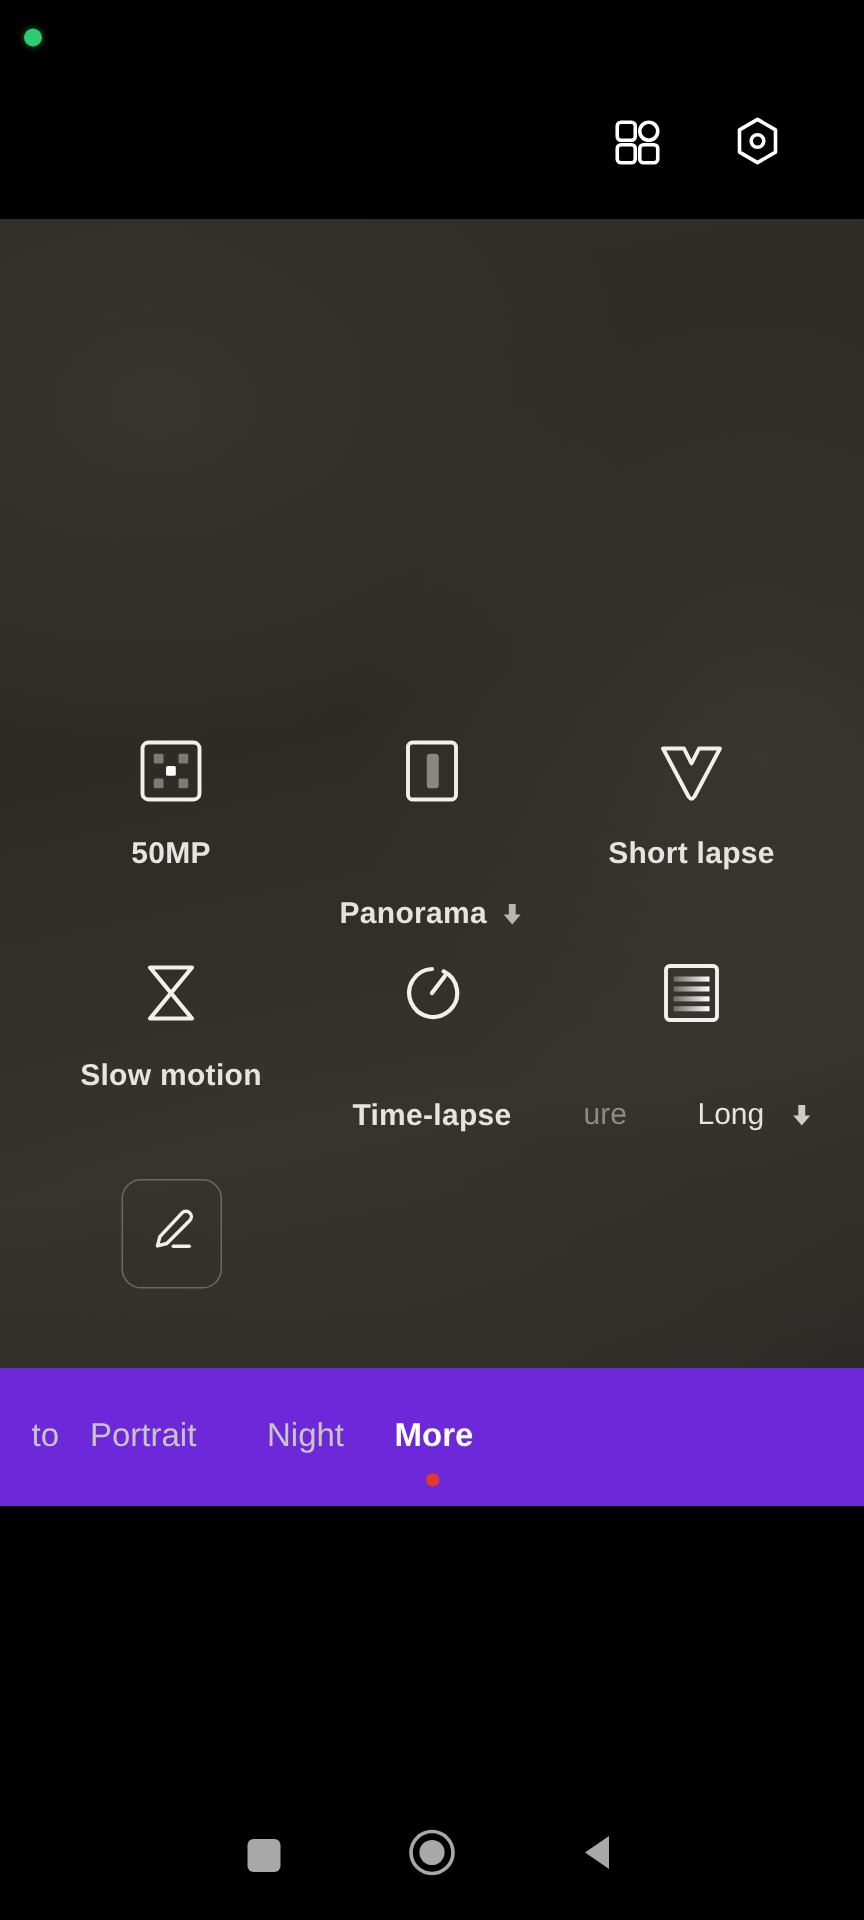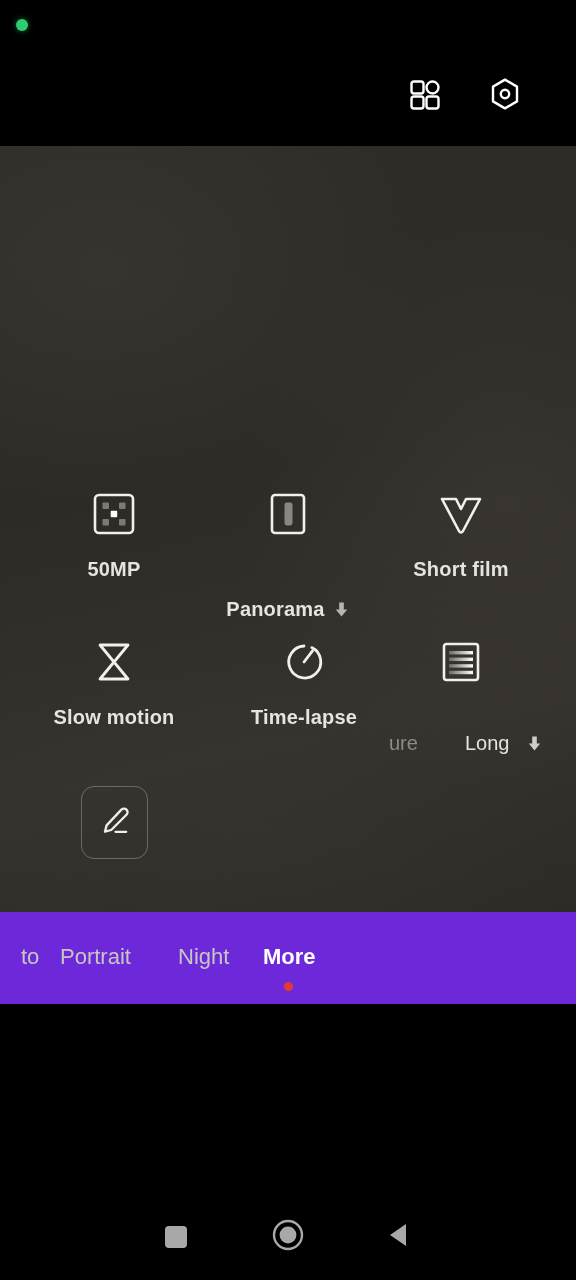--- a/index.html
+++ b/index.html
@@ -82,21 +82,21 @@
     white-space:nowrap;
     font-weight:bold;
   }
   .dl-arrow { display:flex; align-items:center; }
 
   
   #cell-50mp        { left:26px;  top:342px; }
   #cell-panorama    { left:200px; top:342px;gap:40px; }
   #cell-shortfilm   { left:373px; top:342px; }
   #cell-slowmotion  { left:26px;  top:490px; }
-  #cell-timelapse   { left:216px; top:490px; }
+  #cell-timelapse   { left:200px; top:490px;gap:27px; }
   #cell-longexposure{ left:373px; top:490px; }
 
   
   #longexp-label-row { justify-content:center;margin-top:44px; }
   #longexp-ghost {
     position:absolute;
     left:16px; top:0;
     font-size:20px;
     color:#8e8a86;
     white-space:nowrap;
@@ -241,21 +241,21 @@
         </div>
       </div>
 
       <div class="mode-cell" id="cell-shortfilm">
         <div class="mode-icon">
           <svg width="50" height="46" viewBox="0 0 50 46" fill="none">
             <path d="M6 8 H20 L25 18 L30 8 H44 L27 40 Q25 43 23 40 Z" stroke="#f2efec" stroke-width="2.6" stroke-linejoin="round"></path>
           </svg>
         </div>
         <div class="mode-label-row">
-          <span class="mode-label">Short film</span>
+          <span class="mode-label">Short lapse</span>
         </div>
       </div>
 
       <div class="mode-cell" id="cell-slowmotion">
         <div class="mode-icon">
           <svg width="46" height="46" viewBox="0 0 46 46" fill="none">
             <path d="M9 6 H37 L23 23 L37 40 H9 L23 23 Z" stroke="#f2efec" stroke-width="2.8" stroke-linejoin="round"></path>
           </svg>
         </div>
         <div class="mode-label-row">

